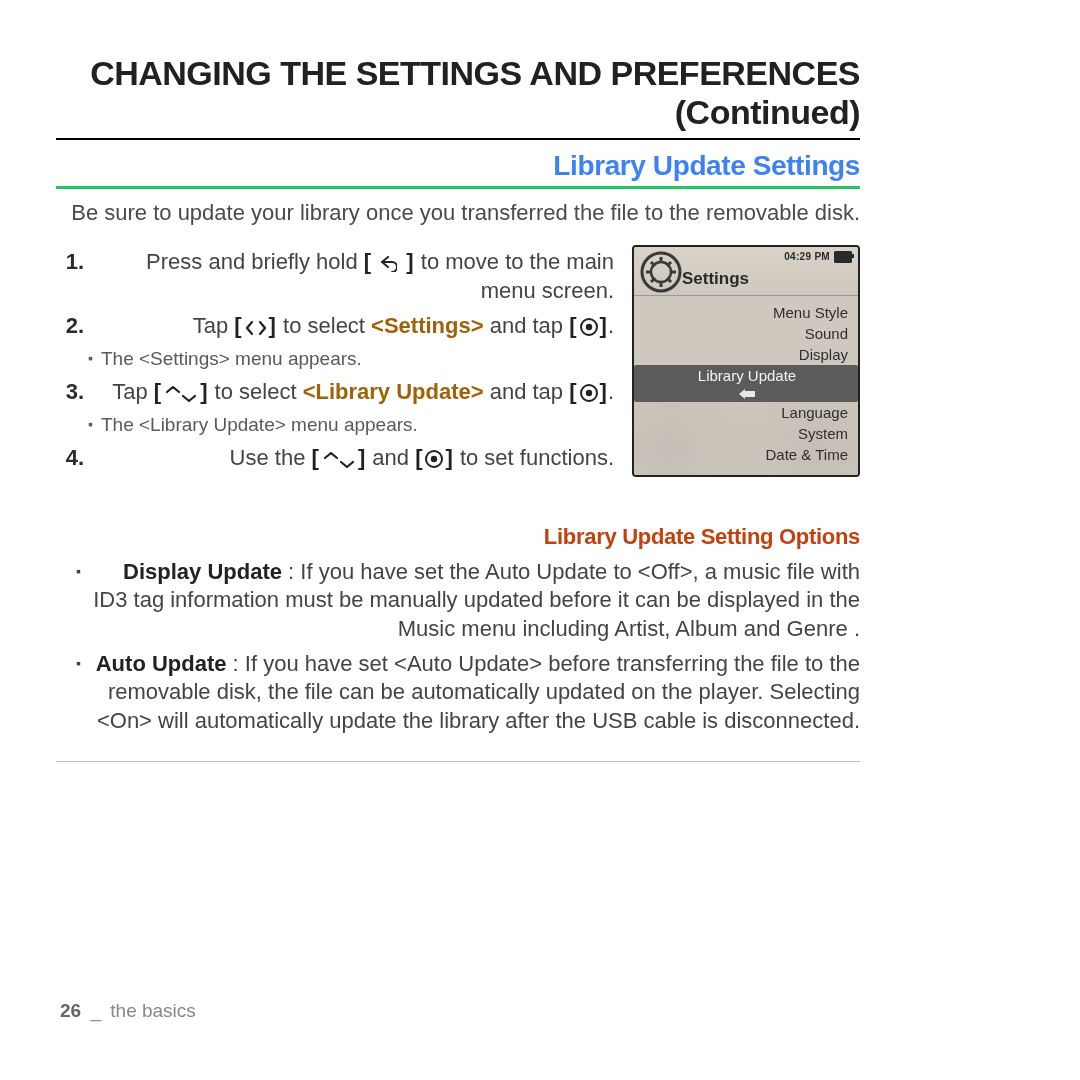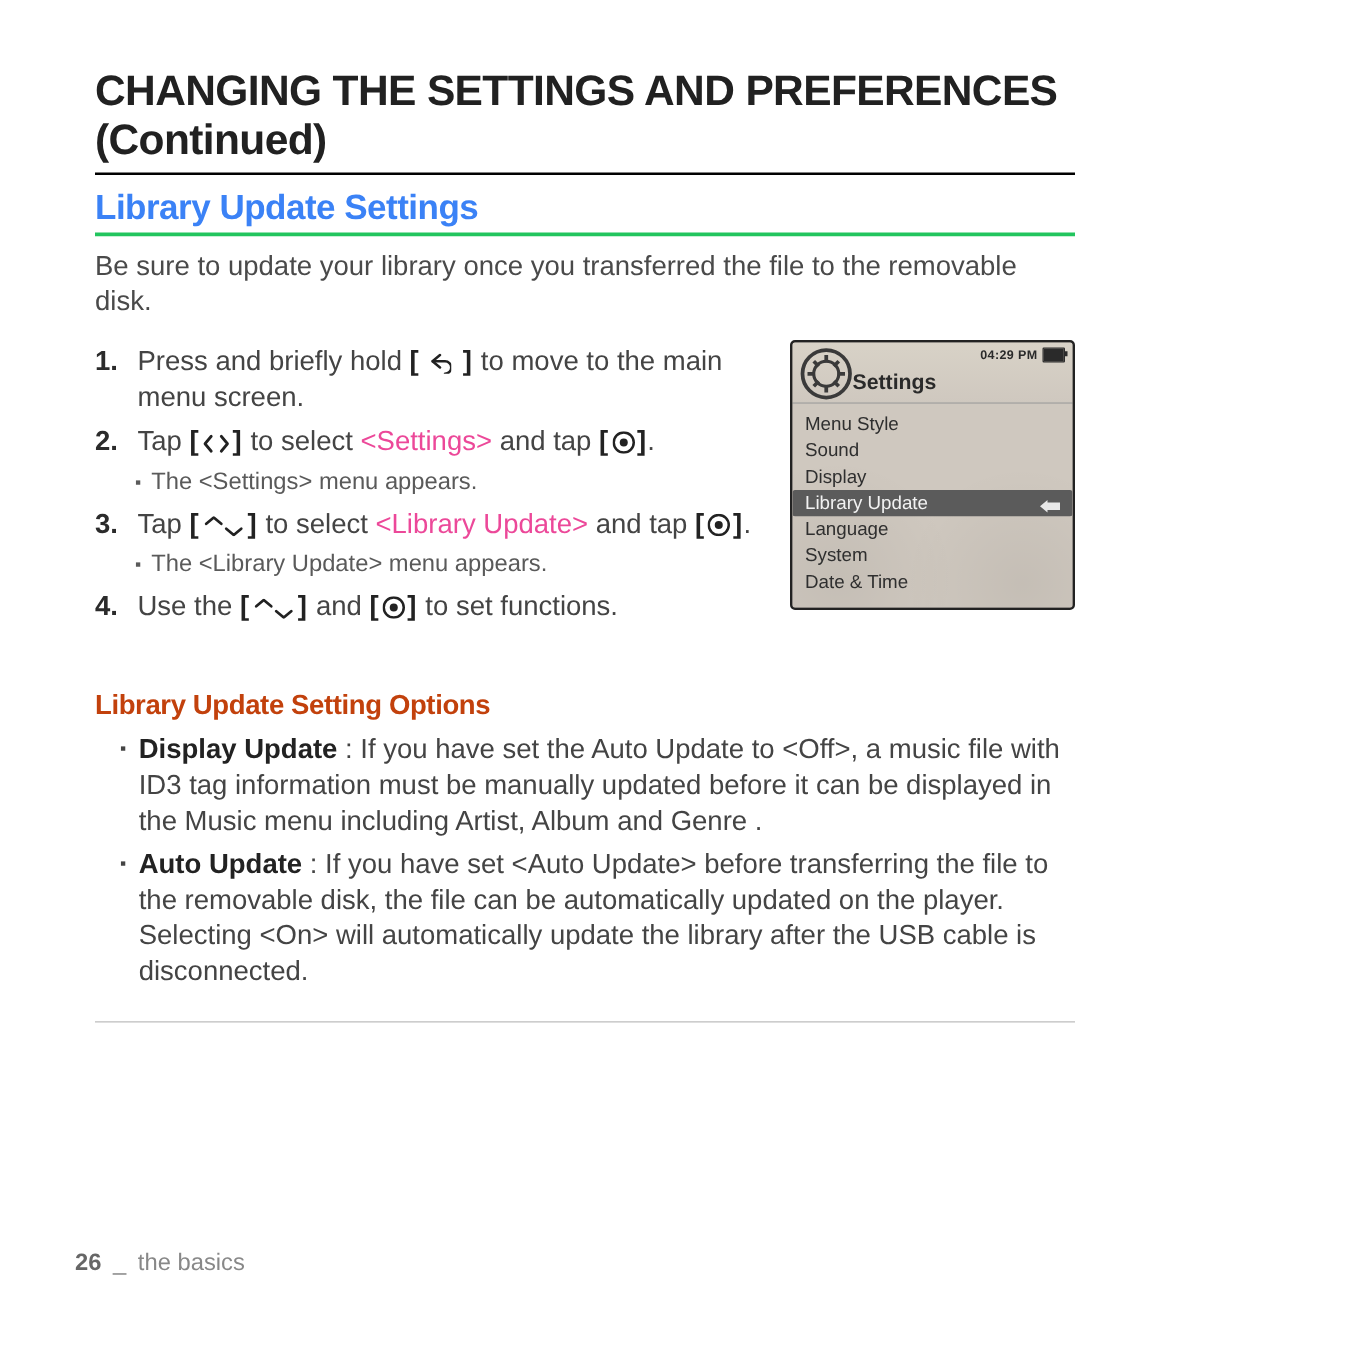--- a/index.html
+++ b/index.html
@@ -9,21 +9,22 @@
     height: 1080px;
     background: #ffffff;
     font-family: Arial, Helvetica, sans-serif;
     color: #222;
   }
   .page {
     position: relative;
     width: 920px;
     height: 1080px;
     box-sizing: border-box;
-    padding: 52px 60px 40px 76px;
+    padding: 52px 60px 40px 56px;
+    text-align: right;
   }
   .h1 {
     font-size: 34px;
     font-weight: bold;
     letter-spacing: -0.5px;
     color: #212121;
     border-bottom: 2px solid #000;
     padding-bottom: 6px;
     margin: 2px 0 10px 0;
   }
@@ -61,21 +62,21 @@
     gap: 6px;
     margin: 6px 0 6px 0;
   }
   .step .num {
     font-weight: bold;
     color: #2b2b2b;
     white-space: nowrap;
     min-width: 28px;
   }
   .step .body { flex: 1; }
-  .step .body b { font-weight: normal; color: #ec4899; }
+  .step .body b { font-weight: bold; color: #a16207; }
   .sub {
     display: flex;
     flex-direction: row;
     align-items: flex-start;
     gap: 8px;
     margin: 2px 0 4px 32px;
     font-size: 19px;
     color: #5a5a5a;
   }
   .sub .bullet { font-size: 14px; line-height: 24px; }
@@ -165,20 +166,21 @@
   }
   .dev-item.sel {
     position: relative;
     background: #5b5b5b;
     color: #f2f2f2;
     border-radius: 2px;
     display: flex;
     align-items: center;
     justify-content: space-between;
     padding-right: 8px;
+    flex-direction: column;
   }
   .hand {
     display: inline-flex;
     width: 20px;
     height: 16px;
   }
 
   .h3 {
     font-size: 22px;
     font-weight: bold;

